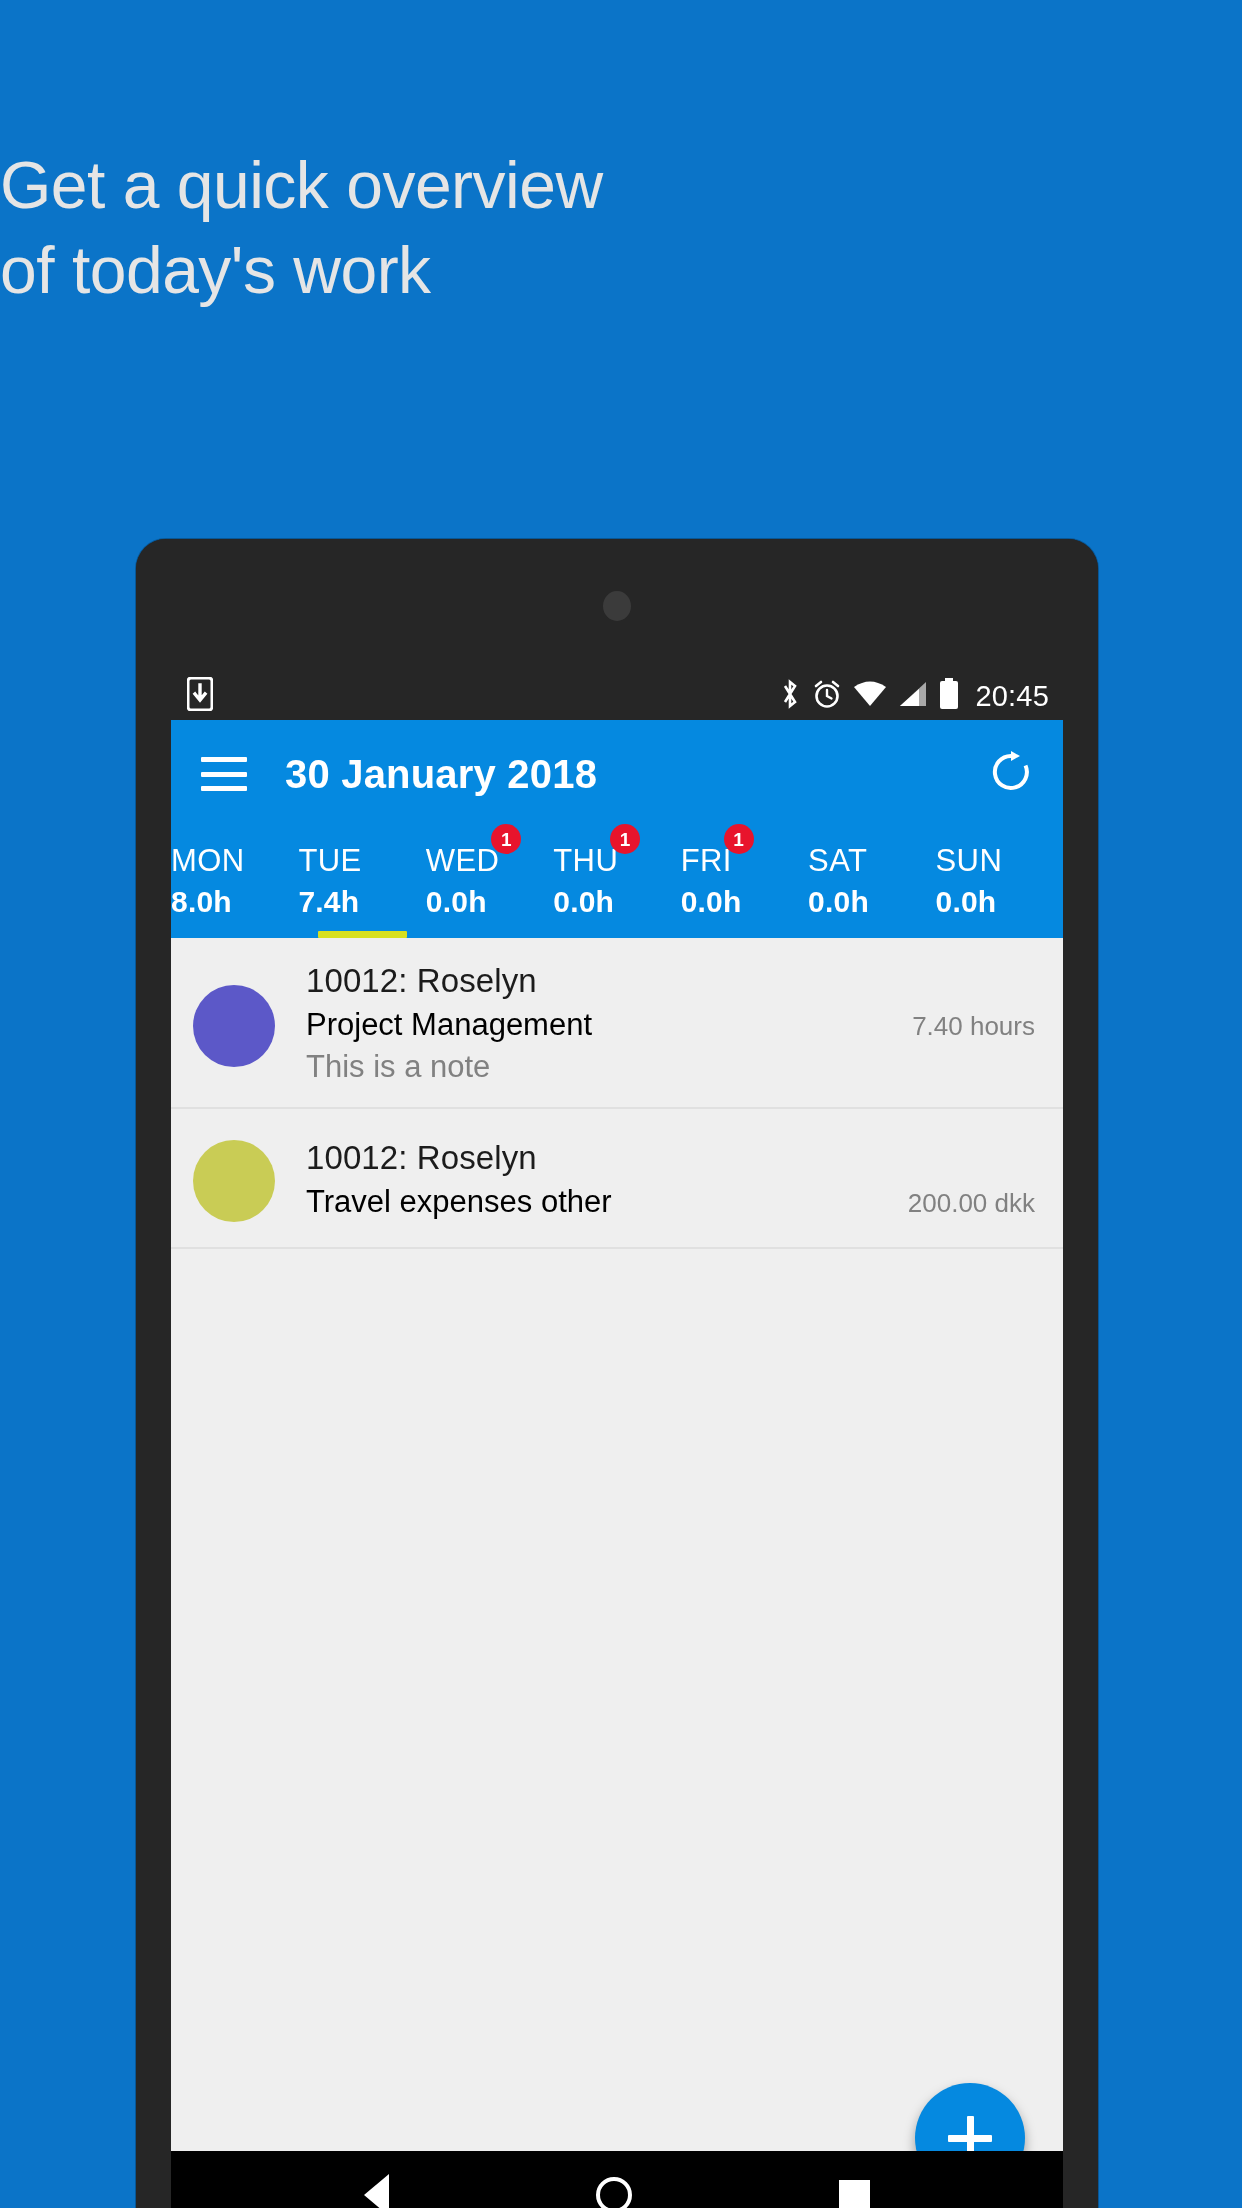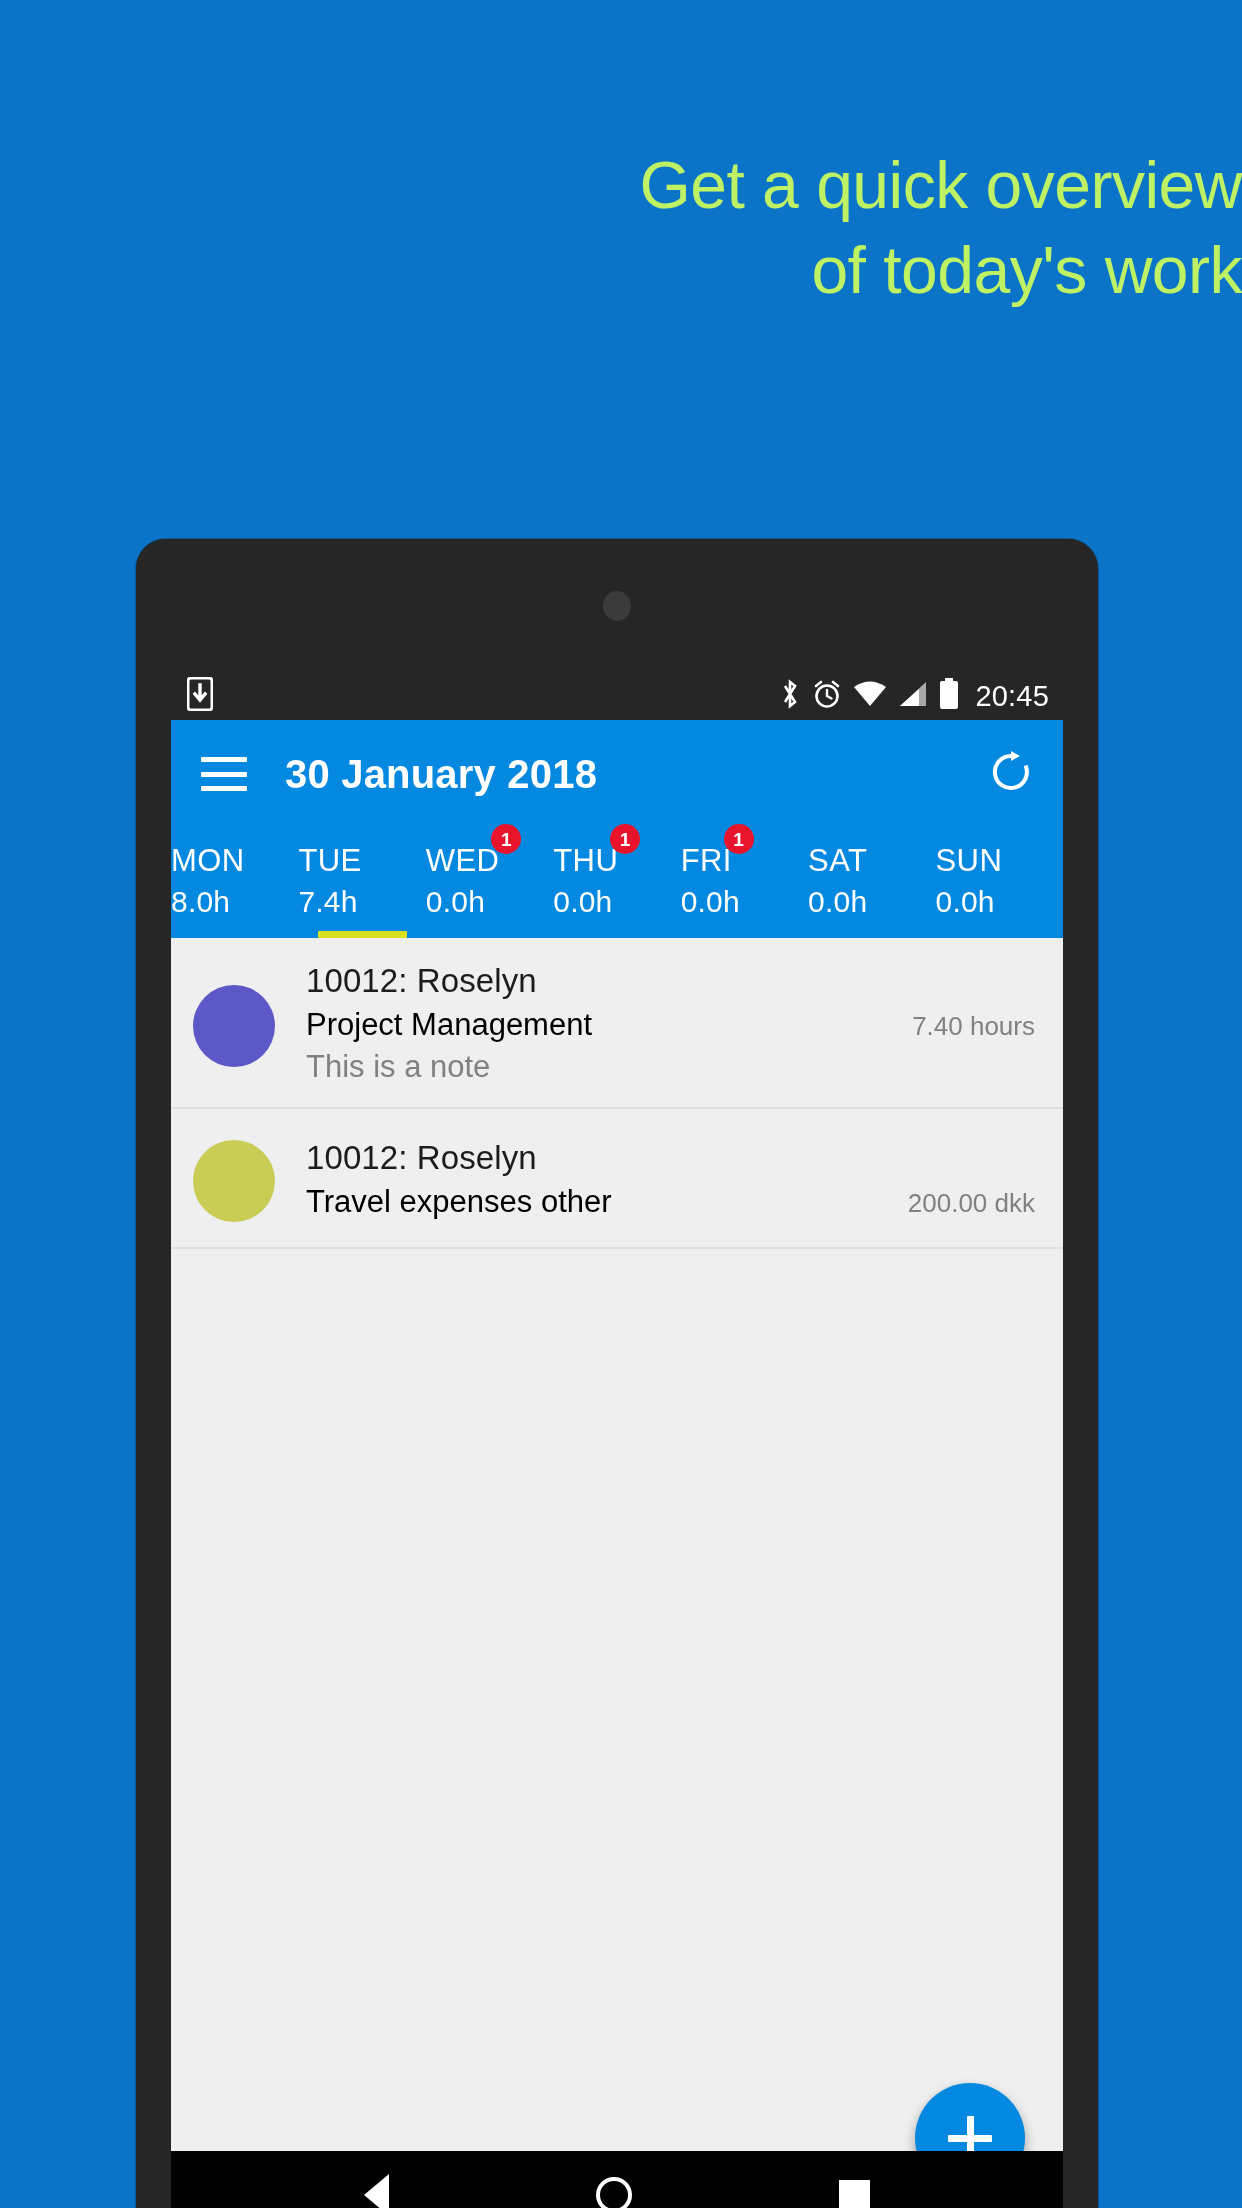--- a/index.html
+++ b/index.html
@@ -15,22 +15,22 @@
     font-family: "Liberation Sans", sans-serif;
     position: relative;
   }
 
   
   .promo-headline {
     position: absolute;
     top: 150px;
     left: 0;
     width: 1242px;
-    text-align: right;
-    color: #bef264;
+    text-align: left;
+    color: #e5e5e5;
     font-size: 66px;
     line-height: 1.08;
     font-weight: 400;
     letter-spacing: -0.5px;
   }
   .promo-headline .line { display: block; }
   .promo-headline .line + .line { margin-top: 14px; }
 
   
   .device {
@@ -143,21 +143,21 @@
   .day-tab .dayname {
     color: #ffffff;
     font-size: 31px;
     font-weight: 400;
     letter-spacing: 0.4px;
     position: relative;
   }
   .day-tab .dayhours {
     color: #ffffff;
     font-size: 30px;
-    font-weight: 400;
+    font-weight: 700;
     margin-top: 6px;
     letter-spacing: 0.2px;
   }
   .badge {
     position: absolute;
     top: -19px;
     right: -22px;
     min-width: 30px;
     height: 30px;
     background: #e8142c;

